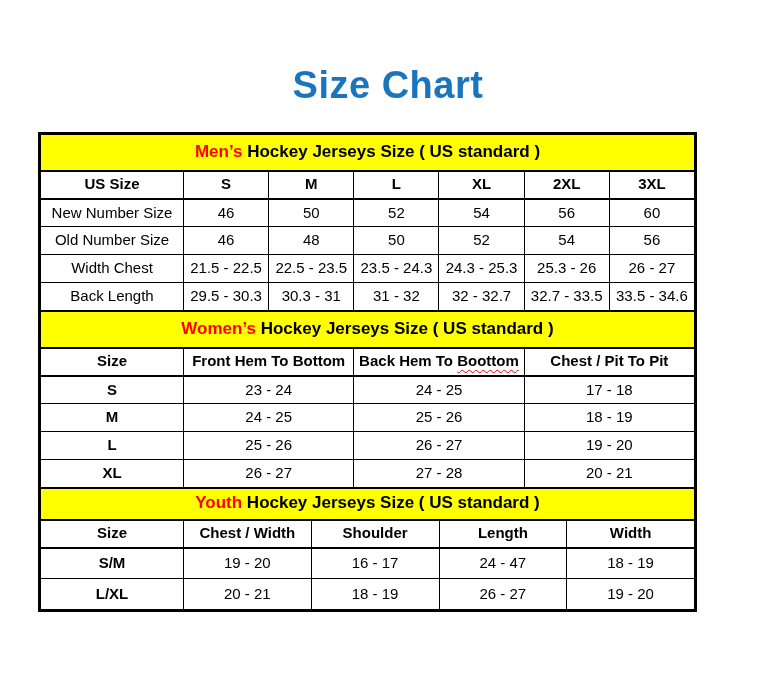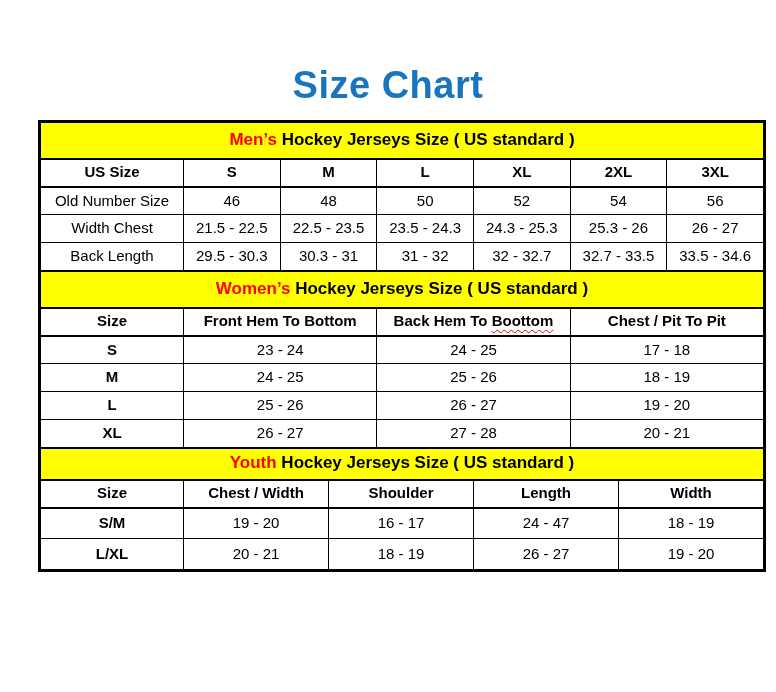--- a/index.html
+++ b/index.html
@@ -16,21 +16,21 @@
     position: absolute;
     top: 64px; left: 0; width: 100%;
     text-align: center;
     font-size: 38px;
     font-weight: 700;
     letter-spacing: 0.5px;
     color: var(--c-title, #1B75BC);
   }
   #chart {
     position: absolute;
-    top: 120px; left: 38px; width: 728px;
+    top: 132px; left: 38px; width: 659px;
     border: 2px solid #000;
     background: #fff;
   }
   table {
     width: 100%;
     border-collapse: collapse;
     table-layout: fixed;
   }
   td {
     border: 1px solid #000;
@@ -88,20 +88,29 @@
         <tr>
           <td class="colh">US Size</td>
           <td class="colh">S</td>
           <td class="colh">M</td>
           <td class="colh">L</td>
           <td class="colh">XL</td>
           <td class="colh">2XL</td>
           <td class="colh">3XL</td>
         </tr>
         <tr class="datarow">
+          <td class="rowlabel">New Number Size</td>
+          <td>46</td>
+          <td>50</td>
+          <td>52</td>
+          <td>54</td>
+          <td>56</td>
+          <td>60</td>
+        </tr>
+        <tr class="datarow">
           <td class="rowlabel">Old Number Size</td>
           <td>46</td>
           <td>48</td>
           <td>50</td>
           <td>52</td>
           <td>54</td>
           <td>56</td>
         </tr>
         <tr class="datarow">
           <td class="rowlabel">Width Chest</td>

